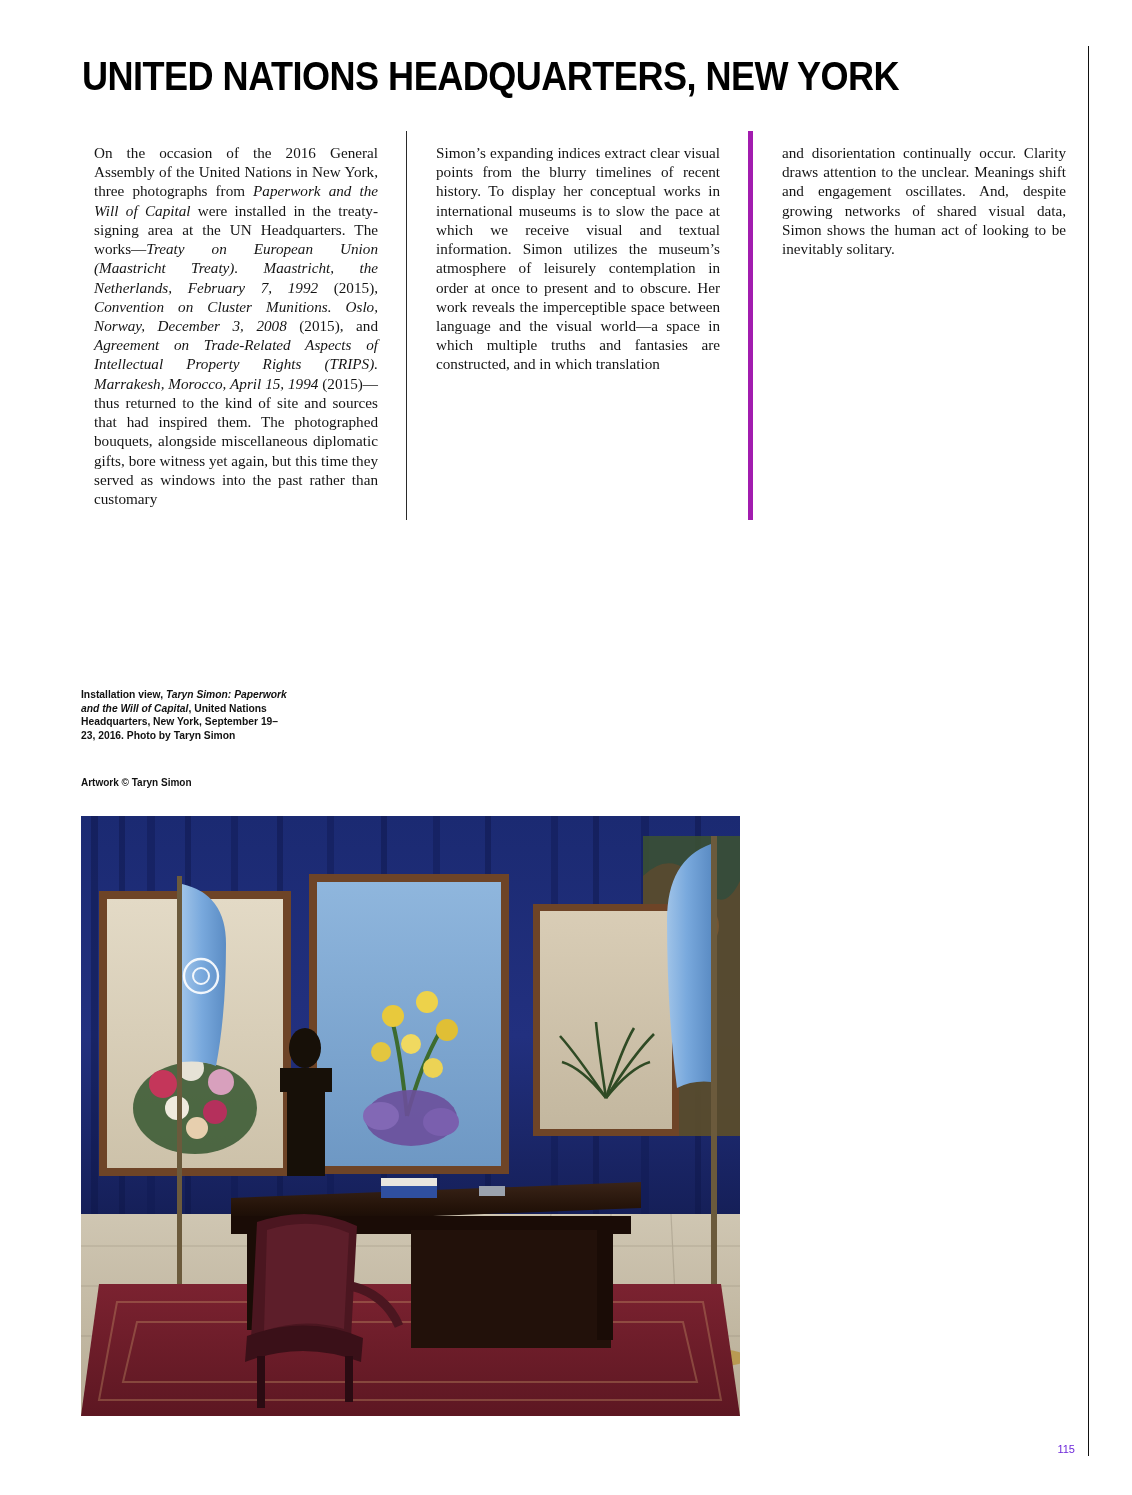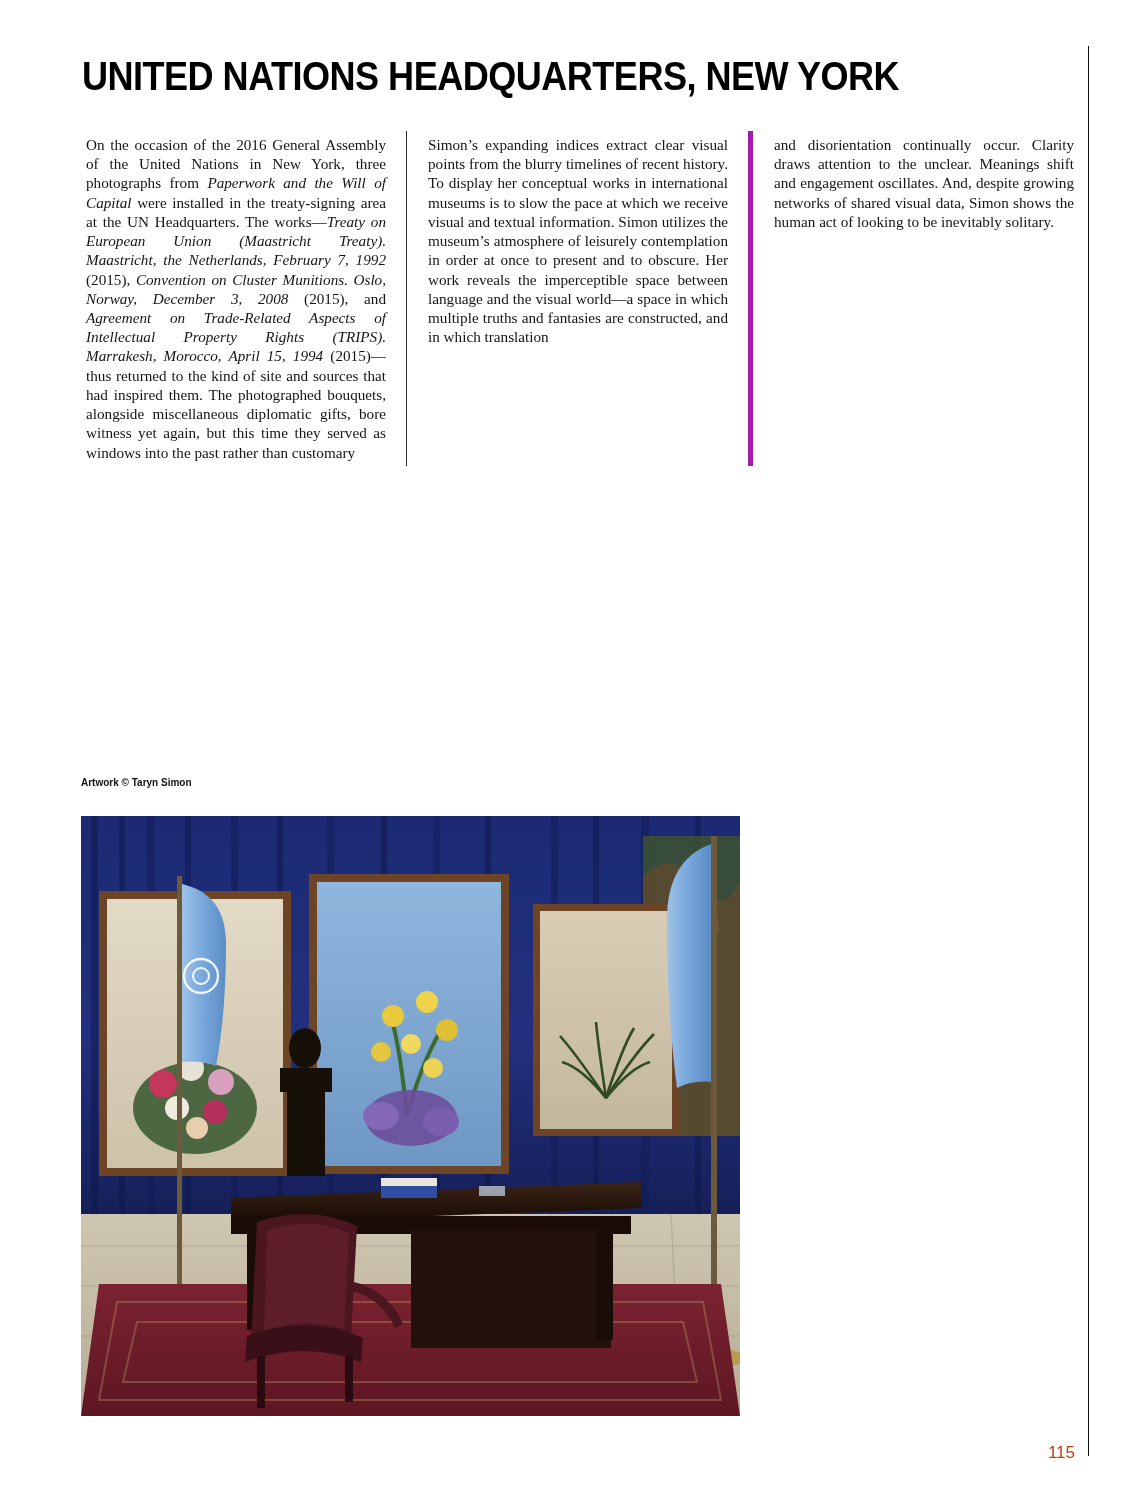--- a/index.html
+++ b/index.html
@@ -67,21 +67,21 @@
   .col.c1 { padding-right: 16px; }
   .col.c2 {
     padding-left: 17px;
     padding-right: 16px;
     border-left: 1px solid #2a2a2a;
   }
   .col.c3 {
     padding-left: 17px;
     border-left: 5px solid #a21caf;
   }
-  .col p { margin: 4px; }
+  .col p { margin: 12px; }
   .col p + p { text-indent: 15px; }
   .col i, .col em { font-style: italic; }
 
   
   .col.c2, .col.c3 { align-self: stretch; }
 
   .caption {
     position: absolute;
     left: 81px;
     top: 688px;
@@ -112,22 +112,22 @@
     overflow: hidden;
     background: #0c1430;
   }
   .figure svg { display: block; width: 100%; height: 100%; }
 
   .folio {
     position: absolute;
     right: 57px;
     top: 1443px;
     font-family: "Liberation Sans", sans-serif;
-    font-size: 17px;
-    color: #c2410c;
+    font-size: 11px;
+    color: #6d28d9;
   }
 </style>
 </head>
 <body>
 
 <div class="page">
 
   <div class="edge-rule"></div>
 
   <div class="title">UNITED NATIONS HEADQUARTERS, NEW YORK</div>
@@ -141,20 +141,21 @@
     <div class="col c2">
       <p>Simon’s expanding indices extract clear visual points from the blurry timelines of recent history. To display her conceptual works in international museums is to slow the pace at which we receive visual and textual information. Simon utilizes the museum’s atmosphere of leisurely contemplation in order at once to present and to obscure. Her work reveals the imperceptible space between language and the visual world—a space in which multiple truths and fantasies are constructed, and in which translation</p>
     </div>
 
     <div class="col c3">
       <p>and disorientation continually occur. Clarity draws attention to the unclear. Meanings shift and engagement oscillates. And, despite growing networks of shared visual data, Simon shows the human act of looking to be inevitably solitary.</p>
     </div>
 
   </div>
 
+  <div class="caption"><span>Installation view, </span><em>Taryn Simon: Paperwork and the Will of Capital</em><span>, United Nations Headquarters, New York, September 19–23, 2016. Photo by Taryn Simon</span></div>
 
   <div class="credit">Artwork © Taryn Simon</div>
 
   <div class="figure">
     <svg viewBox="0 0 659 600" preserveAspectRatio="none">
       <defs>
         <linearGradient id="curtain" x1="0" y1="0" x2="0" y2="1">
           <stop offset="0%" stop-color="#1b2a72"></stop>
           <stop offset="55%" stop-color="#22307f"></stop>
           <stop offset="100%" stop-color="#151f58"></stop>

